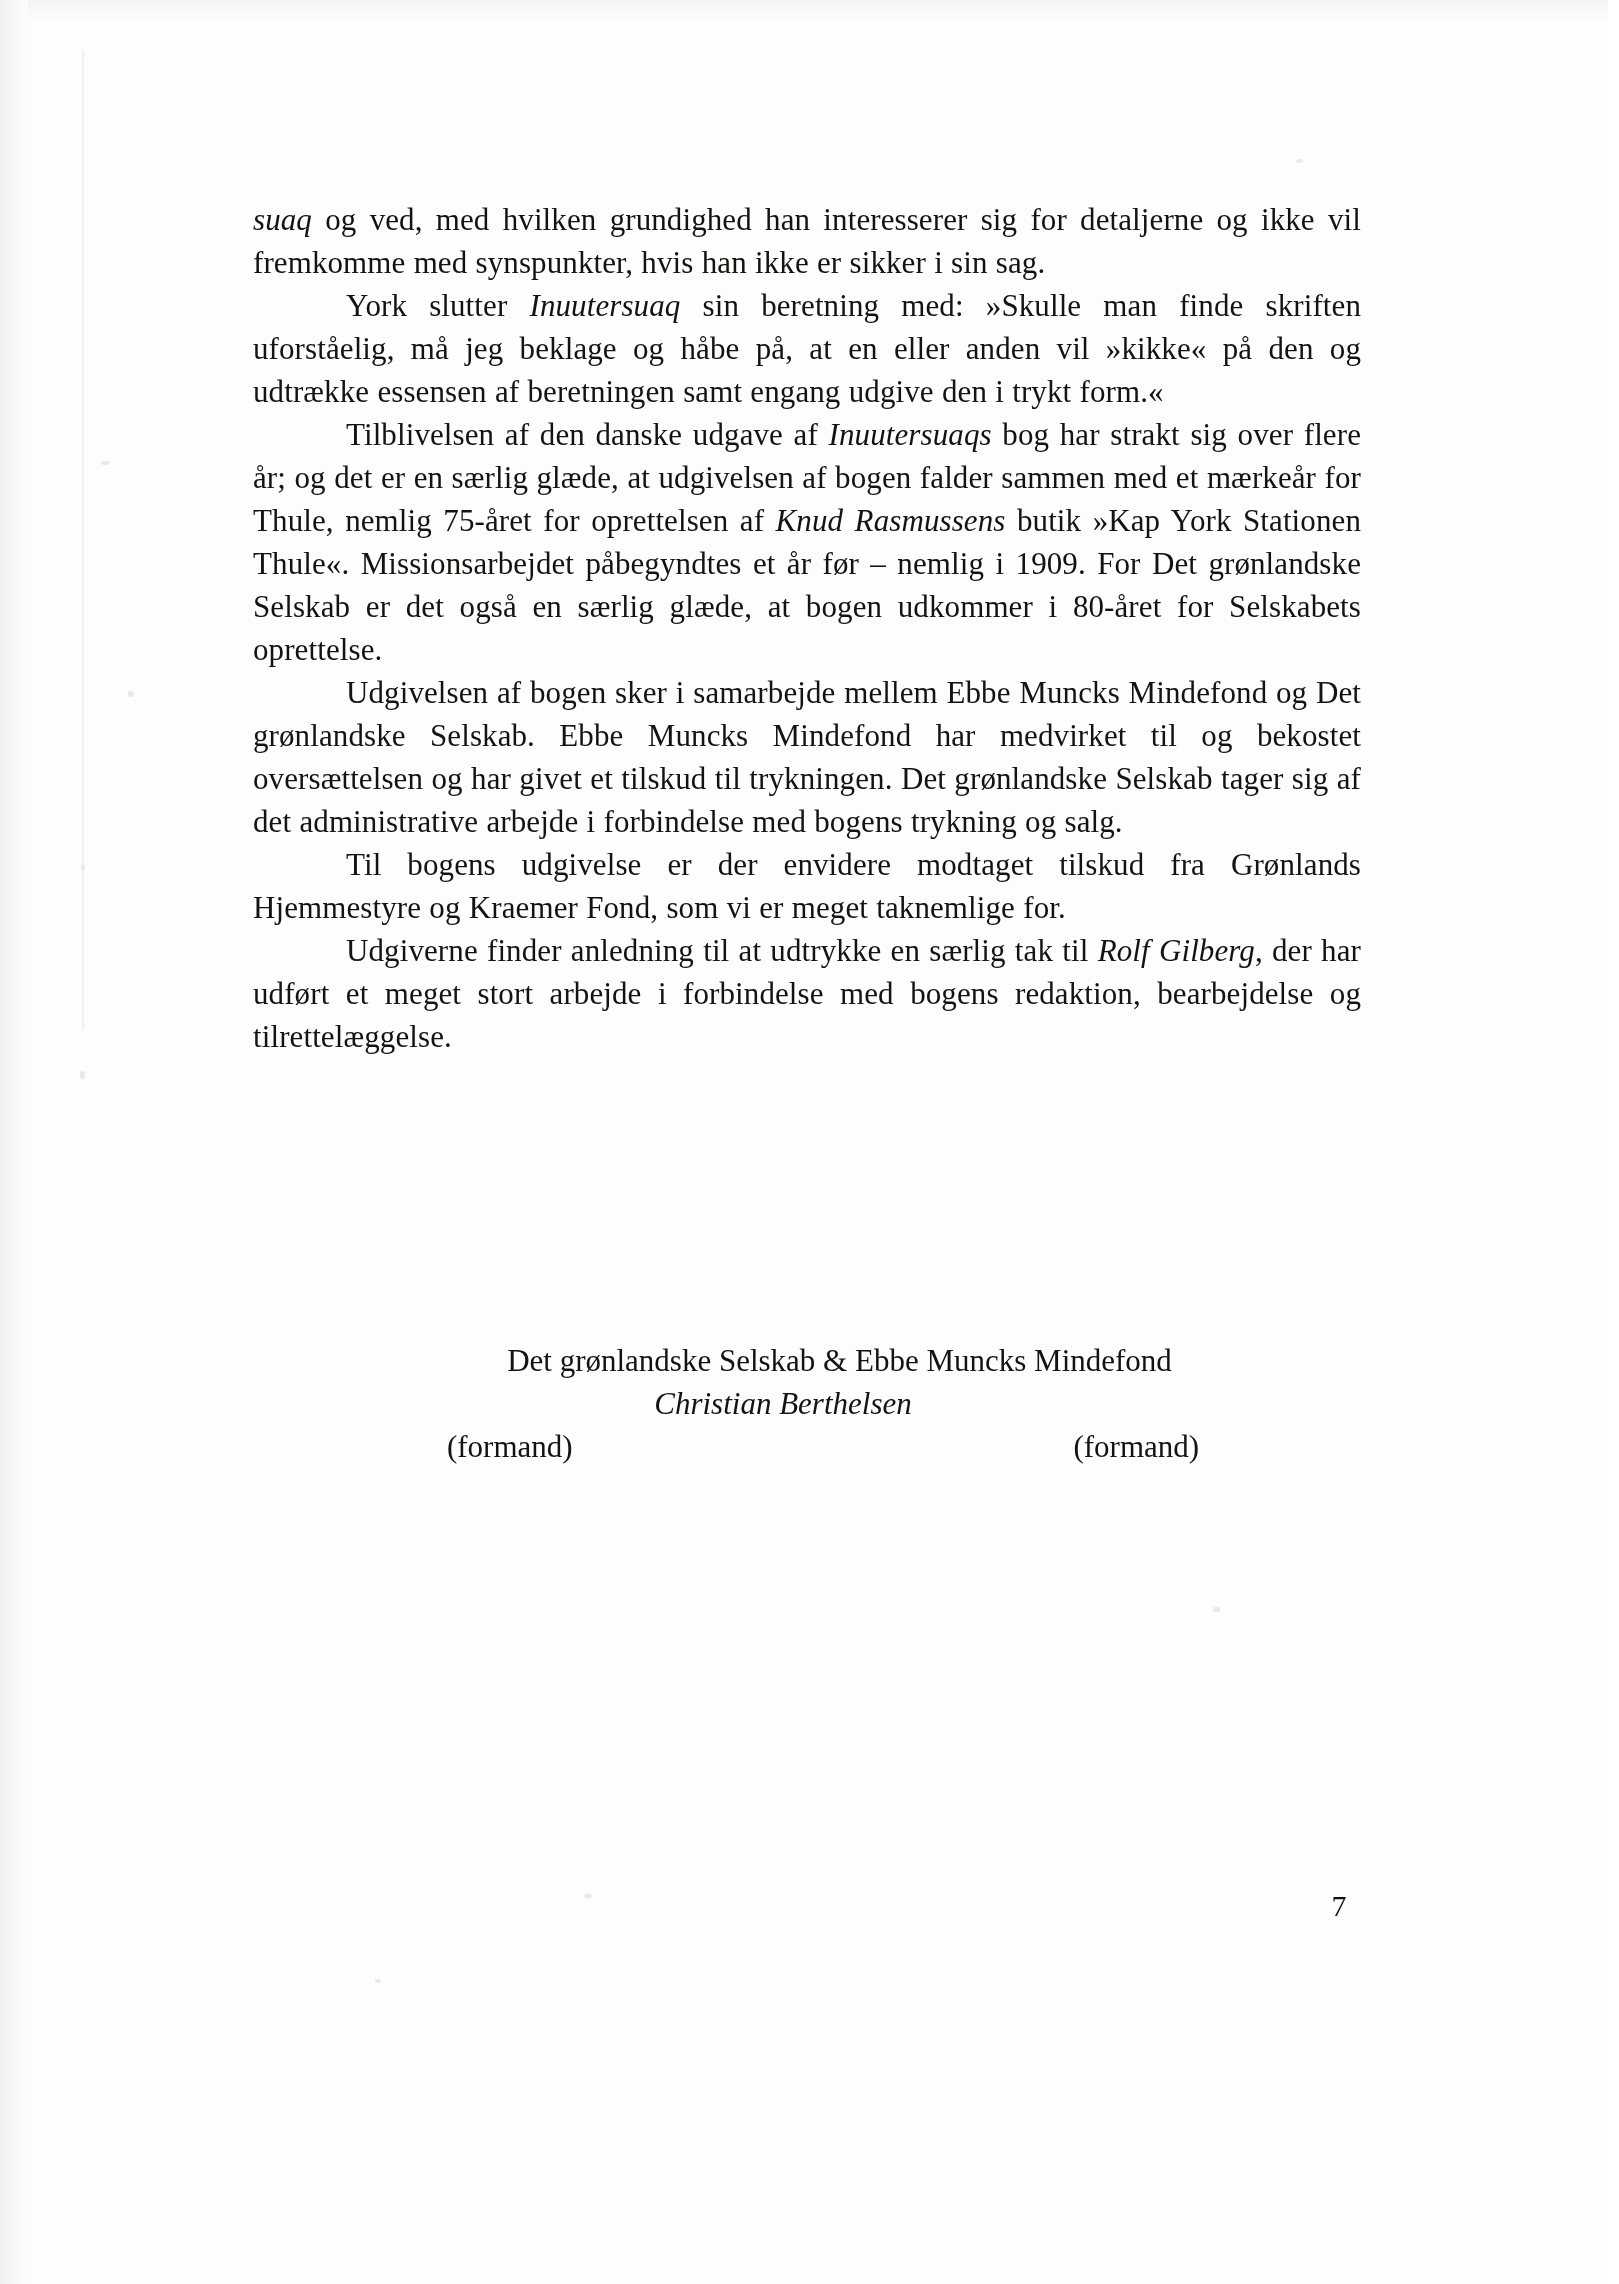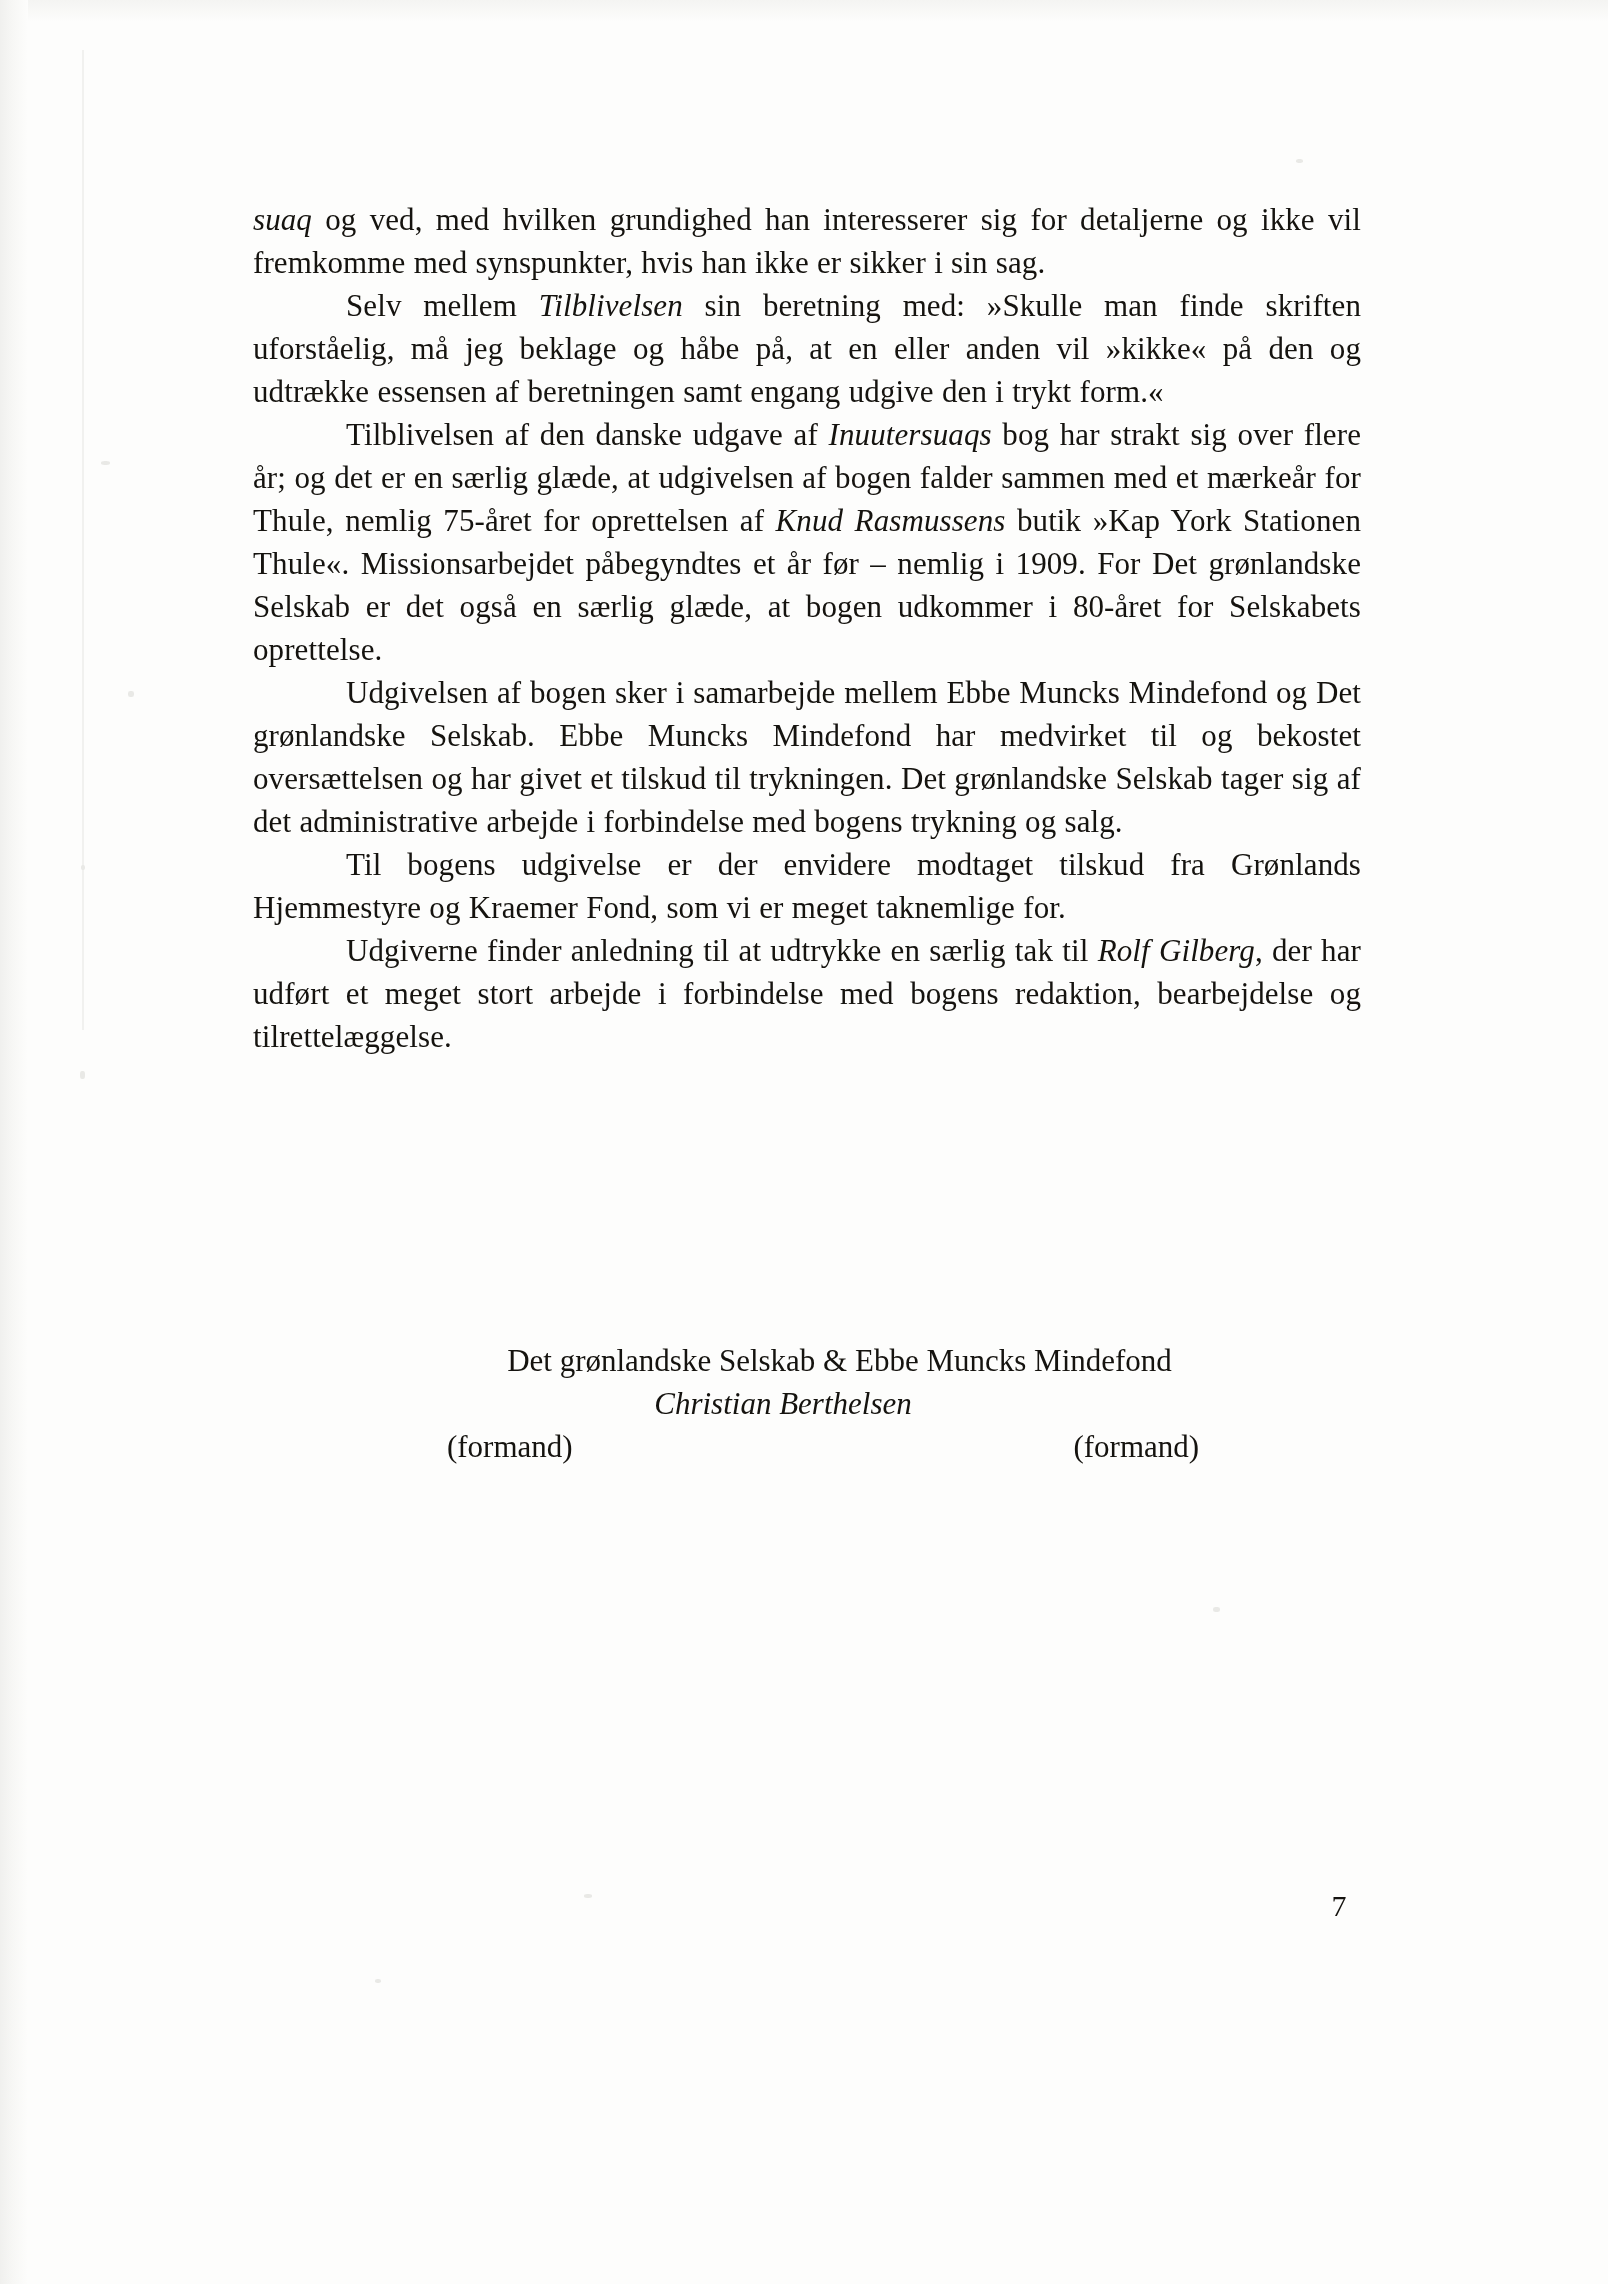--- a/index.html
+++ b/index.html
@@ -125,21 +125,21 @@
   <div class="speck" style="left:80px;   top:1071px; width:5px;  height:7.5px;"></div>
   <div class="speck" style="left:81px;   top:865px; width:4.2px;  height:5px;"></div>
   <div class="speck" style="left:1296px; top:159px;  width:6.6px;  height:4.2px;"></div>
   <div class="speck" style="left:999px; top:957px; width:5px;  height:5px;"></div>
   <div class="speck" style="left:584px;  top:1894px; width:7.5px;  height:4.2px;"></div>
   <div class="speck" style="left:375px;  top:1979px; width:5.8px;  height:4.2px;"></div>
   <div class="speck" style="left:1213px; top:1607px; width:6.6px;  height:5px;"></div>
 
   <div id="textcol">
       <p class="para"><i>suaq</i><span> og ved, med hvilken grundighed han interesserer sig for detaljerne og ikke vil fremkomme med synspunkter, hvis han ikke er sikker i sin sag.</span></p>
-      <p class="para indent"><span>Selv mellem </span><i>Tilblivelsen</i><span> sin beretning med: »Skulle man finde skriften uforståelig, må jeg beklage og håbe på, at en eller anden vil »kikke« på den og udtrække essensen af beretningen samt engang udgive den i trykt form.«</span></p>
+      <p class="para indent"><span>York slutter </span><i>Inuutersuaq</i><span> sin beretning med: »Skulle man finde skriften uforståelig, må jeg beklage og håbe på, at en eller anden vil »kikke« på den og udtrække essensen af beretningen samt engang udgive den i trykt form.«</span></p>
       <p class="para indent"><span>Tilblivelsen af den danske udgave af </span><i>Inuutersuaqs</i><span> bog har strakt sig over flere år; og det er en særlig glæde, at udgivelsen af bogen falder sammen med et mærkeår for Thule, nemlig 75-året for oprettelsen af </span><i>Knud Rasmussens</i><span> butik »Kap York Stationen Thule«. Missionsarbejdet påbegyndtes et år før – nemlig i 1909. For Det grønlandske Selskab er det også en særlig glæde, at bogen udkommer i 80-året for Selskabets oprettelse.</span></p>
       <p class="para indent"><span>Udgivelsen af bogen sker i samarbejde mellem Ebbe Muncks Mindefond og Det grønlandske Selskab. Ebbe Muncks Mindefond har medvirket til og bekostet oversættelsen og har givet et tilskud til trykningen. Det grønlandske Selskab tager sig af det administrative arbejde i forbindelse med bogens trykning og salg.</span></p>
       <p class="para indent"><span>Til bogens udgivelse er der envidere modtaget tilskud fra Grønlands Hjemmestyre og Kraemer Fond, som vi er meget taknemlige for.</span></p>
       <p class="para indent"><span>Udgiverne finder anledning til at udtrykke en særlig tak til </span><i>Rolf Gilberg</i><span>, der har udført et meget stort arbejde i forbindelse med bogens redaktion, bearbejdelse og tilrettelæggelse.</span></p>
     </div>
 
   <div id="signature">
     <div class="sig-head">Det grønlandske Selskab &amp; Ebbe Muncks Mindefond</div>
     <div class="sig-row">
       <div class="sig-col left sig-name">Christian Berthelsen</div>

